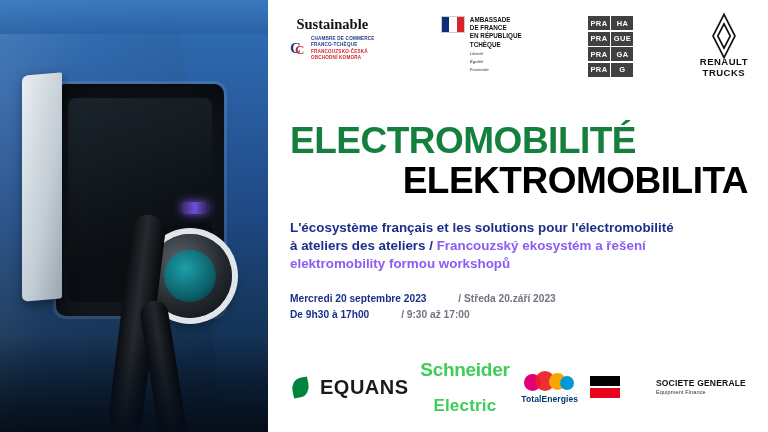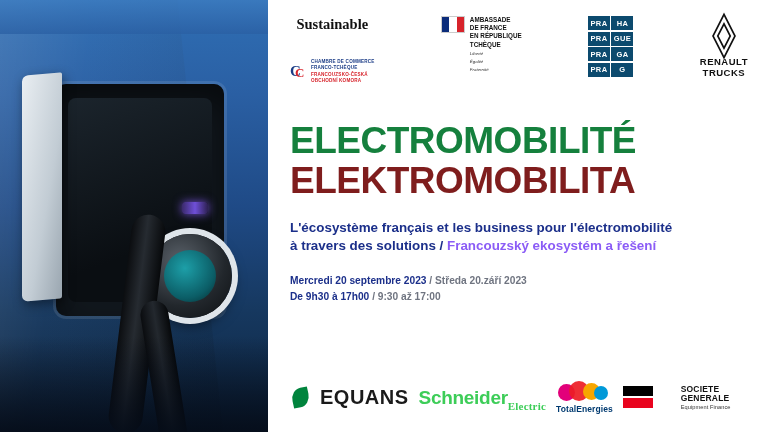--- a/index.html
+++ b/index.html
@@ -115,21 +115,21 @@
   }
 
   
   .logo-row {
     display: flex;
     align-items: flex-start;
     justify-content: space-between;
     gap: 10px;
     height: 84px;
   }
-  .logo-block { display: flex; flex-direction: column; align-items: center; gap: 23px; }
+  .logo-block { display: flex; flex-direction: column; align-items: center; }
 
   .sbf-title {
     font-family: "Liberation Serif", serif;
     font-weight: bold;
     font-size: 14.5px;
     line-height: 1.12;
     color: #111;
     text-align: left;
   }
   .ccft {
@@ -170,21 +170,21 @@
   .amb-text { font-size: 6.3px; font-weight: bold; color: #111; line-height: 1.3; }
   .amb-motto { font-size: 4.4px; font-style: italic; color: #333; line-height: 1.35; margin-top: 2px; font-weight: normal;}
 
   .praha-grid {
     display: grid;
     grid-template-columns: 22px 22px;
     grid-auto-rows: 14px;
     gap: 1.5px;
   }
   .praha-grid span {
-    background: #0c4a6e;
+    background: #404040;
     color: #fff;
     font-size: 7.5px;
     font-weight: bold;
     letter-spacing: .4px;
     display: flex; align-items: center; justify-content: center;
   }
 
   .renault { display: flex; flex-direction: column; align-items: center; }
   .renault-diamond {
     width: 30px; height: 40px;
@@ -205,63 +205,63 @@
     letter-spacing: .5px; text-align: center; margin-top: 1px;
   }
 
   
   .headlines { margin-top: 22px; }
   .h-fr {
     font-size: 37px; font-weight: bold; color: #15803d;
     letter-spacing: -0.5px; line-height: 1.02;
   }
   .h-cz {
-    font-size: 37px; font-weight: bold; color: #7f1d1d;
-    letter-spacing: -0.5px; line-height: 1.02; margin-top: 2px;
+    font-size: 37px; font-weight: bold; color: #000000;
+    letter-spacing: -0.5px; line-height: 1.02; margin-top: 2px; text-align: right;
   }
 
   .subhead {
     margin-top: 20px;
     font-size: 13.4px;
     font-weight: bold;
     color: #1b2f8a;
     line-height: 1.33;
   }
   .subhead .cz { color: #8b5cf6; }
 
   .details {
     margin-top: 18px;
     font-size: 10.2px;
     font-weight: bold;
     color: #1b2f8a;
     line-height: 1.55;
   }
-  .details .grey { color: #6f7480; font-weight: bold; }
+  .details .grey { color: #6f7480; font-weight: bold; padding-left: 29px; }
 
   
   .sponsors {
     margin-top: auto;
     display: flex;
     align-items: center;
     justify-content: space-between;
     gap: 10px;
     padding: 6px 2px 8px 2px;
   }
   .equans { display: flex; align-items: center; gap: 11px; }
   .equans-leaf {
     width: 17px; height: 19px;
     background: #00843d;
     border-radius: 60% 0 60% 0;
     transform: rotate(-12deg);
   }
   .equans-word { font-size: 20px; font-weight: bold; color: #1a1a1a; letter-spacing: .5px; }
 
-  .schneider { display: flex; flex-direction: row; align-items: center; line-height: 1; }
+  .schneider { display: flex; flex-direction: column; align-items: center; line-height: 1; }
   .schneider-top { font-size: 19px; font-weight: bold; color: #3dcd58; letter-spacing: -.3px; }
-  .schneider-bot { font-size: 11px; font-weight: bold; color: #3dcd58; letter-spacing: .2px; margin-top: 18px; font-family: Liberation Serif, serif; }
+  .schneider-bot { font-size: 17px; font-weight: bold; color: #3dcd58; letter-spacing: .2px; margin-top: 18px; }
 
   .total { display: flex; flex-direction: column; align-items: center; }
   .total-mark {
     width: 52px; height: 22px; position: relative;
   }
   .total-mark i { position: absolute; border-radius: 50%; }
   .total-mark .o1 { left: 0;  top: 3px;  width: 17px; height: 17px; background: #e2007a; }
   .total-mark .o2 { left: 11px; top: 0;  width: 20px; height: 20px; background: #ed1c24; opacity: .92;}
   .total-mark .o3 { left: 25px; top: 2px; width: 17px; height: 17px; background: #f7a600; }
   .total-mark .o4 { left: 36px; top: 5px; width: 14px; height: 14px; background: #0099d8; }
@@ -353,24 +353,25 @@
         <div class="renault-name">TRUCKS</div>
       </div>
     </div>
 
     <div class="headlines">
       <div class="h-fr">ELECTROMOBILITÉ</div>
       <div class="h-cz">ELEKTROMOBILITA</div>
     </div>
 
     <div class="subhead">
-      <div>L'écosystème français et les business pour l'électromobilité</div>
+      <div>L'écosystème français et les solutions pour l'électromobilité</div>
       <div>
-        <span>à travers des solutions /</span><span class="cz"> Francouzský ekosystém a řešení</span>
-      </div>
+        <span>à ateliers des ateliers /</span><span class="cz"> Francouzský ekosystém a řešení</span>
+      </div>
+      <div class="cz">elektromobility formou workshopů</div>
     </div>
 
     <div class="details">
       <div>
         <span>Mercredi 20 septembre 2023</span><span class="grey"> / Středa 20.září 2023</span>
       </div>
       <div>
         <span>De 9h30 à 17h00</span><span class="grey"> / 9:30 až 17:00</span>
       </div>
     </div>

